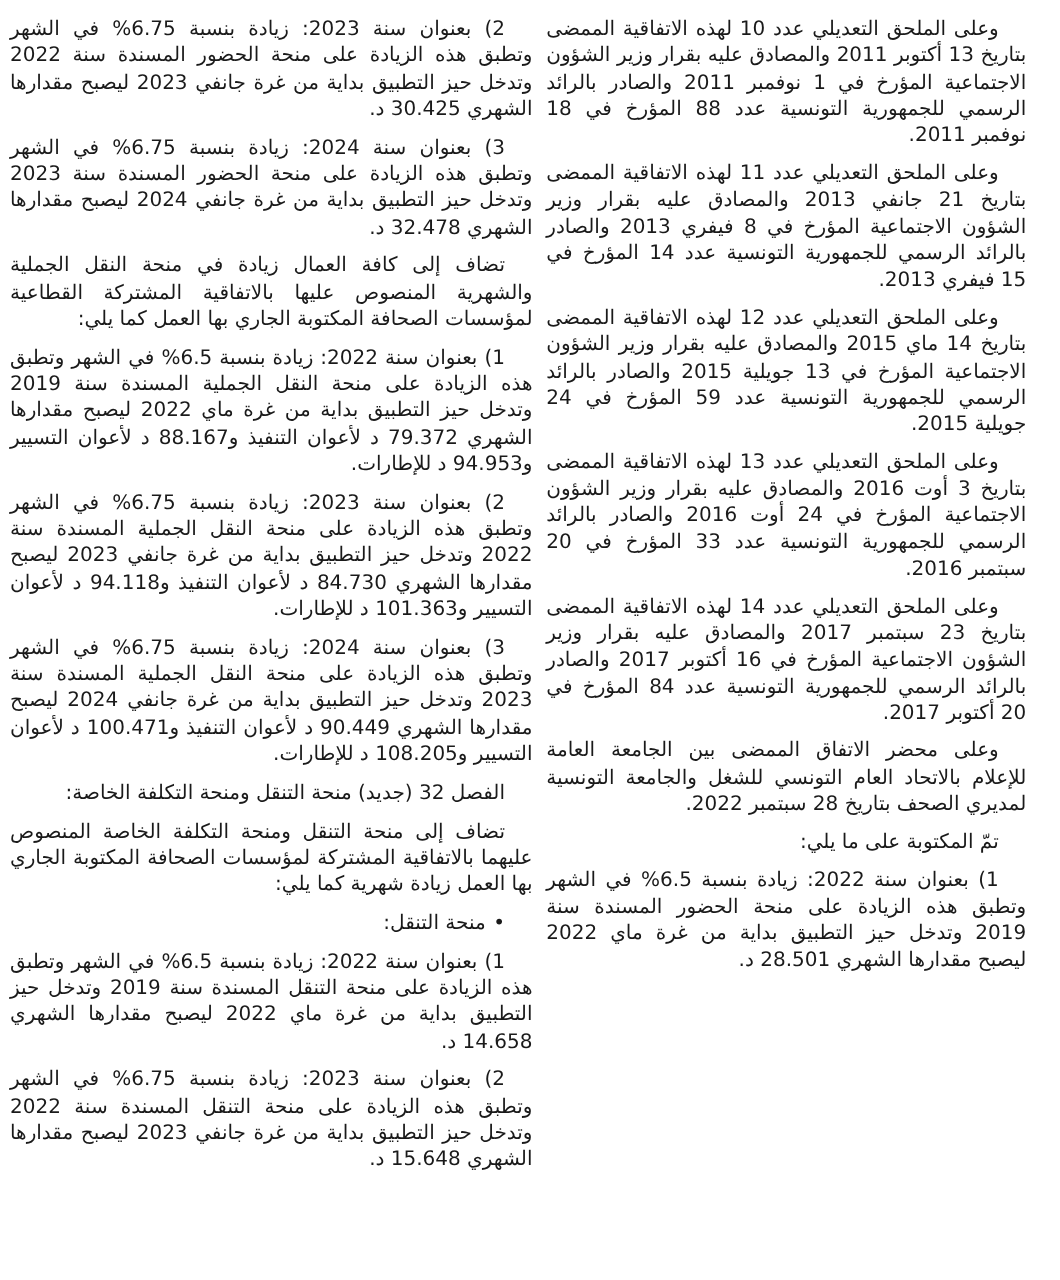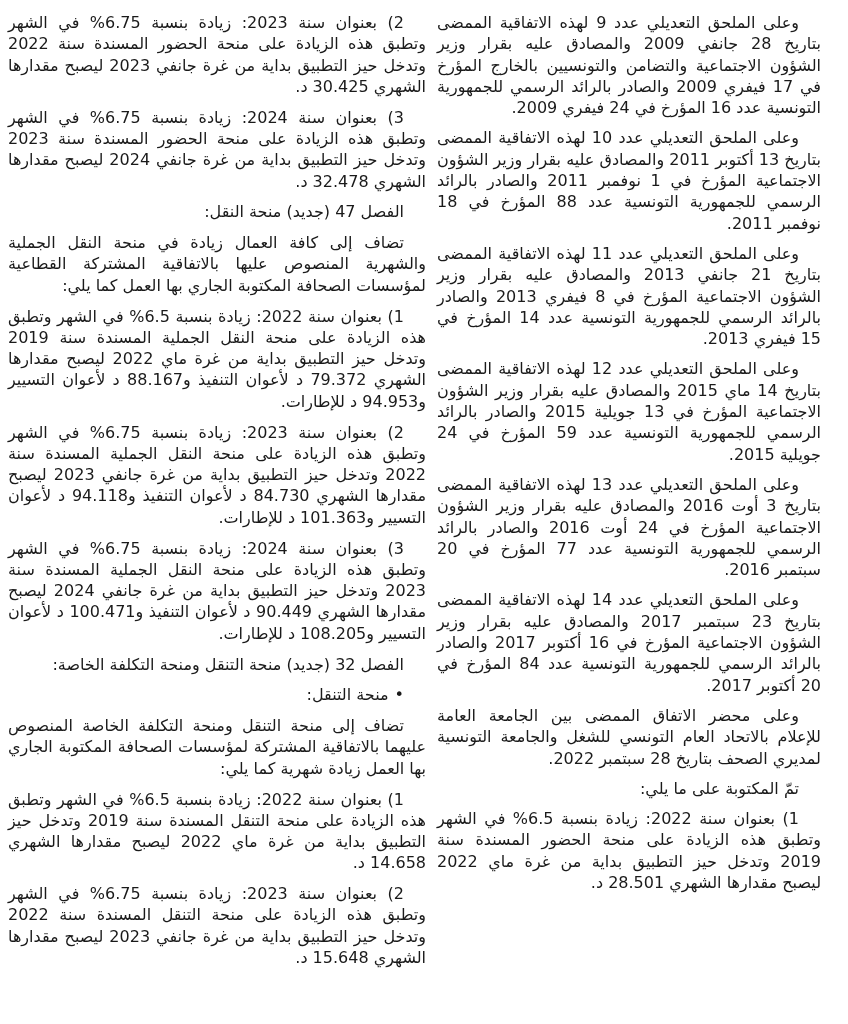--- a/index.html
+++ b/index.html
@@ -20,38 +20,36 @@
   .para.heading { text-indent: 22px; margin-bottom: 9px; }
   .para.bullet { text-indent: 0; padding-right: 22px; }
   .bullet-dot { display: inline-block; margin-left: 6px; }
   .col-left .para { margin-bottom: 9.5px; }
 </style>
 </head>
 <body>
 
 <div class="page">
   <div class="col col-right">
-    <p class="para">وعلى الملحق التعديلي عدد 9 لهذه الاتفاقية الممضى بتاريخ 28 جانفي 2009 والمصادق عليه بقرار وزير الشؤون الاجتماعية والتضامن والتونسيين بالخارج المؤرخ في 17 فيفري 2009 والصادر بالرائد الرسمي للجمهورية التونسية عدد 16 المؤرخ في 24 فيفري 2009.</p>
     <p class="para">وعلى الملحق التعديلي عدد 10 لهذه الاتفاقية الممضى بتاريخ 13 أكتوبر 2011 والمصادق عليه بقرار وزير الشؤون الاجتماعية المؤرخ في 1 نوفمبر 2011 والصادر بالرائد الرسمي للجمهورية التونسية عدد 88 المؤرخ في 18 نوفمبر 2011.</p>
     <p class="para">وعلى الملحق التعديلي عدد 11 لهذه الاتفاقية الممضى بتاريخ 21 جانفي 2013 والمصادق عليه بقرار وزير الشؤون الاجتماعية المؤرخ في 8 فيفري 2013 والصادر بالرائد الرسمي للجمهورية التونسية عدد 14 المؤرخ في 15 فيفري 2013.</p>
     <p class="para">وعلى الملحق التعديلي عدد 12 لهذه الاتفاقية الممضى بتاريخ 14 ماي 2015 والمصادق عليه بقرار وزير الشؤون الاجتماعية المؤرخ في 13 جويلية 2015 والصادر بالرائد الرسمي للجمهورية التونسية عدد 59 المؤرخ في 24 جويلية 2015.</p>
-    <p class="para">وعلى الملحق التعديلي عدد 13 لهذه الاتفاقية الممضى بتاريخ 3 أوت 2016 والمصادق عليه بقرار وزير الشؤون الاجتماعية المؤرخ في 24 أوت 2016 والصادر بالرائد الرسمي للجمهورية التونسية عدد 77 المؤرخ في 20 سبتمبر 2016.</p>
+    <p class="para">وعلى الملحق التعديلي عدد 13 لهذه الاتفاقية الممضى بتاريخ 3 أوت 2016 والمصادق عليه بقرار وزير الشؤون الاجتماعية المؤرخ في 24 أوت 2016 والصادر بالرائد الرسمي للجمهورية التونسية عدد 33 المؤرخ في 20 سبتمبر 2016.</p>
     <p class="para">وعلى الملحق التعديلي عدد 14 لهذه الاتفاقية الممضى بتاريخ 23 سبتمبر 2017 والمصادق عليه بقرار وزير الشؤون الاجتماعية المؤرخ في 16 أكتوبر 2017 والصادر بالرائد الرسمي للجمهورية التونسية عدد 84 المؤرخ في 20 أكتوبر 2017.</p>
     <p class="para">وعلى محضر الاتفاق الممضى بين الجامعة العامة للإعلام بالاتحاد العام التونسي للشغل والجامعة التونسية لمديري الصحف بتاريخ 28 سبتمبر 2022.</p>
     <p class="para heading">تمّ المكتوبة على ما يلي:</p>
     <p class="para">1) بعنوان سنة 2022: زيادة بنسبة 6.5% في الشهر وتطبق هذه الزيادة على منحة الحضور المسندة سنة 2019 وتدخل حيز التطبيق بداية من غرة ماي 2022 ليصبح مقدارها الشهري 28.501 د.</p>
   </div>
 
   <div class="col col-left">
     <p class="para">2) بعنوان سنة 2023: زيادة بنسبة 6.75% في الشهر وتطبق هذه الزيادة على منحة الحضور المسندة سنة 2022 وتدخل حيز التطبيق بداية من غرة جانفي 2023 ليصبح مقدارها الشهري 30.425 د.</p>
     <p class="para">3) بعنوان سنة 2024: زيادة بنسبة 6.75% في الشهر وتطبق هذه الزيادة على منحة الحضور المسندة سنة 2023 وتدخل حيز التطبيق بداية من غرة جانفي 2024 ليصبح مقدارها الشهري 32.478 د.</p>
-    <p class="para heading">الفصل 47 (جديد) منحة النقل:</p>
     <p class="para">تضاف إلى كافة العمال زيادة في منحة النقل الجملية والشهرية المنصوص عليها بالاتفاقية المشتركة القطاعية لمؤسسات الصحافة المكتوبة الجاري بها العمل كما يلي:</p>
     <p class="para">1) بعنوان سنة 2022: زيادة بنسبة 6.5% في الشهر وتطبق هذه الزيادة على منحة النقل الجملية المسندة سنة 2019 وتدخل حيز التطبيق بداية من غرة ماي 2022 ليصبح مقدارها الشهري 79.372 د لأعوان التنفيذ و88.167 د لأعوان التسيير و94.953 د للإطارات.</p>
     <p class="para">2) بعنوان سنة 2023: زيادة بنسبة 6.75% في الشهر وتطبق هذه الزيادة على منحة النقل الجملية المسندة سنة 2022 وتدخل حيز التطبيق بداية من غرة جانفي 2023 ليصبح مقدارها الشهري 84.730 د لأعوان التنفيذ و94.118 د لأعوان التسيير و101.363 د للإطارات.</p>
     <p class="para">3) بعنوان سنة 2024: زيادة بنسبة 6.75% في الشهر وتطبق هذه الزيادة على منحة النقل الجملية المسندة سنة 2023 وتدخل حيز التطبيق بداية من غرة جانفي 2024 ليصبح مقدارها الشهري 90.449 د لأعوان التنفيذ و100.471 د لأعوان التسيير و108.205 د للإطارات.</p>
     <p class="para heading">الفصل 32 (جديد) منحة التنقل ومنحة التكلفة الخاصة:</p>
+    <p class="para">تضاف إلى منحة التنقل ومنحة التكلفة الخاصة المنصوص عليهما بالاتفاقية المشتركة لمؤسسات الصحافة المكتوبة الجاري بها العمل زيادة شهرية كما يلي:</p>
     <p class="para bullet"><span class="bullet-dot">•</span><span>منحة التنقل:</span></p>
-    <p class="para">تضاف إلى منحة التنقل ومنحة التكلفة الخاصة المنصوص عليهما بالاتفاقية المشتركة لمؤسسات الصحافة المكتوبة الجاري بها العمل زيادة شهرية كما يلي:</p>
     <p class="para">1) بعنوان سنة 2022: زيادة بنسبة 6.5% في الشهر وتطبق هذه الزيادة على منحة التنقل المسندة سنة 2019 وتدخل حيز التطبيق بداية من غرة ماي 2022 ليصبح مقدارها الشهري 14.658 د.</p>
     <p class="para">2) بعنوان سنة 2023: زيادة بنسبة 6.75% في الشهر وتطبق هذه الزيادة على منحة التنقل المسندة سنة 2022 وتدخل حيز التطبيق بداية من غرة جانفي 2023 ليصبح مقدارها الشهري 15.648 د.</p>
   </div>
 </div>
 
 </body></html>

